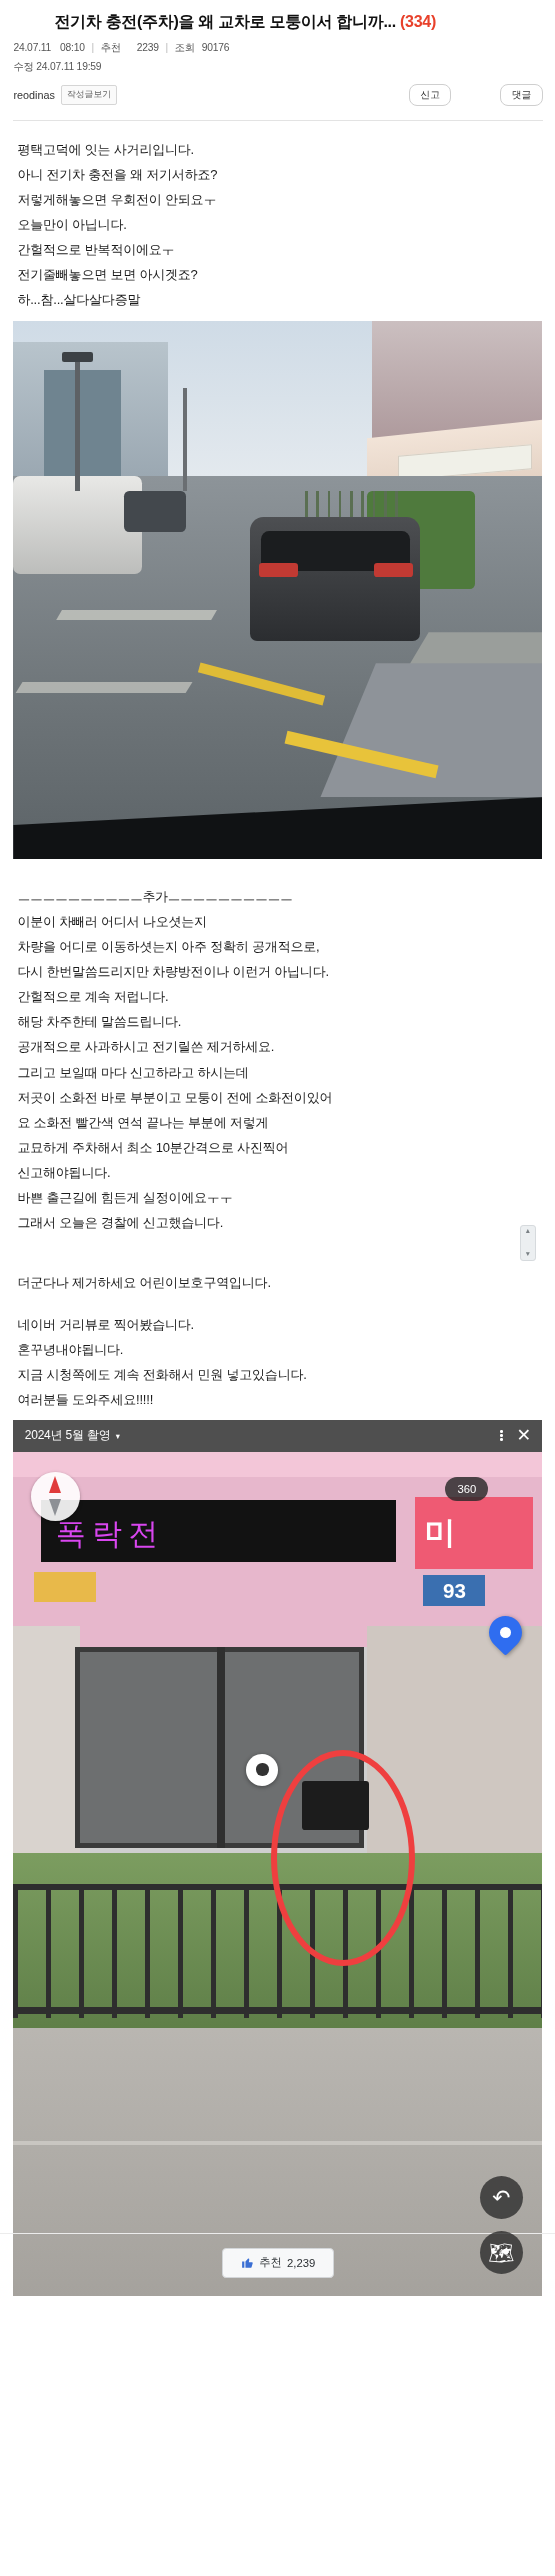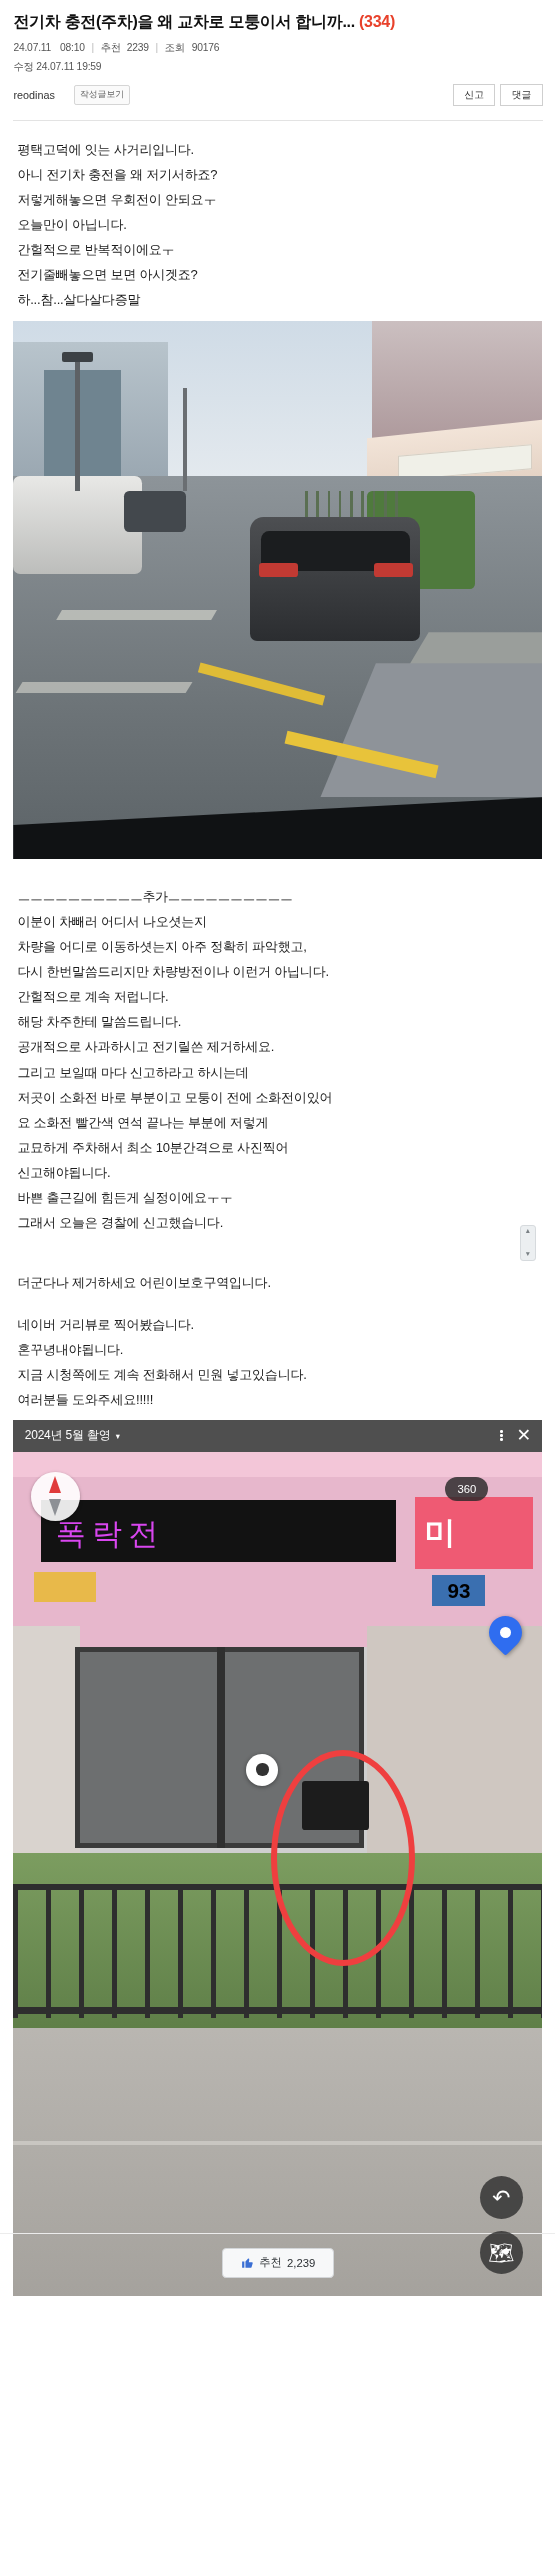--- a/index.html
+++ b/index.html
@@ -22,20 +22,21 @@
   
   .post-header {
     padding: 11.3px 13.4px 0 13.4px;
   }
   .post-title {
     font-size: 16px;
     font-weight: bold;
     line-height: 1.35;
     color: #111;
     letter-spacing: -0.3px;
+    margin-left: 41px;
   }
   .post-title .count {
     color: #e8412b;
     font-weight: bold;
   }
   .post-meta {
     margin-top: 8.2px;
     font-size: 10.3px;
     color: #555;
     letter-spacing: -0.2px;
@@ -56,40 +57,41 @@
     align-items: center;
     padding-bottom: 14px;
     border-bottom: 0.5px solid #e3e3e3;
   }
   .author-name {
     font-size: 10.8px;
     color: #333;
     font-weight: normal;
   }
   .author-btn {
-    margin-left: 19px;
+    margin-left: 6px;
     font-size: 8.8px;
     color: #666;
     border: 0.5px solid #d5d5d5;
     border-radius: 2.1px;
     padding: 2.6px 5.2px;
     background: #fafafa;
   }
   .header-actions {
     margin-left: auto;
     display: flex;
     gap: 5.2px;
   }
   .hdr-btn {
     font-size: 9.8px;
     color: #333;
     border: 0.5px solid #cfcfcf;
-    border-radius: 0;
+    border-radius: 8px;
     padding: 3.6px 10.3px;
     background: #fff;
+    margin-left: 44px;
   }
   
   .post-body {
     padding: 13.4px 13.4px 0 13.4px;
     font-size: 13px;
     line-height: 1.62;
     color: #1b1b1b;
     letter-spacing: -0.2px;
   }
   .post-body p { margin: 4px; }
@@ -266,22 +268,22 @@
     padding: 14.4px 0 0 14.4px;
   }
   .sv-sign-right {
     position: absolute; right: 9.3px; top: 77px; width: 118px; height: 72px;
     background: #ef5a73;
   }
   .sv-sign-right .t {
     color:#fff; font-size:31px; font-weight:bold; padding:15.5px 0 0 9.3px;
   }
   .sv-sign-sm {
-    position: absolute; right: 57px; top: 155px; width: 53px; height: 31px;
-    background: #3a6fb0; color: #000000; font-size: 20.6px; font-weight: bold;
+    position: absolute; right: 57px; top: 155px; width: 62px; height: 31px;
+    background: #3a6fb0; color: #ffffff; font-size: 20.6px; font-weight: bold;
     text-align: center; line-height: 31px;
   }
   .sv-yellow {
     position: absolute; left: 20.6px; top: 152px; width: 62px; height: 30px;
     background: #e8b94a;
   }
   .sv-glass {
     position: absolute; left: 62px; top: 227px; width: 289px; height: 201px;
     background: #6d6f70; border: 5.2px solid #3a3a3a;
   }
@@ -428,21 +430,21 @@
     <div class="post-title">
       <span>전기차 충전(주차)을 왜 교차로 모퉁이서 합니까...</span>
       <span class="count">(334)</span>
     </div>
 
     <div class="post-meta">
       <span>24.07.11</span>
       <span style="margin-left:6.2px">08:10</span>
       <span class="sep">|</span>
       <span>추천</span>
-      <span style="margin-left:3px">2239</span>
+      <span style="margin-left:13px">2239</span>
       <span class="sep">|</span>
       <span>조회</span>
       <span style="margin-left:4.1px">90176</span>
     </div>
 
     <div class="post-meta2">수정 24.07.11  19:59</div>
 
     <div class="author-row">
       <span class="author-name">reodinas</span>
       <span class="author-btn">작성글보기</span>
@@ -487,21 +489,21 @@
     <div class="car-light-r"></div>
     <div class="pole"></div>
     <div class="pole2"></div>
     <div class="signal"></div>
     <div class="dash"></div>
   </div>
 
   <div class="post-body" style="padding-top:23px">
     <p class="divider-line">ㅡㅡㅡㅡㅡㅡㅡㅡㅡㅡ추가ㅡㅡㅡㅡㅡㅡㅡㅡㅡㅡ</p>
     <p>이분이 차빼러 어디서 나오셧는지</p>
-    <p>차량을 어디로 이동하셧는지 아주 정확히 파악했고,</p>
+    <p>차량을 어디로 이동하셧는지 아주 정확히 공개적으로,</p>
     <p>다시 한번말씀드리지만 차량방전이나 이런거 아닙니다.</p>
     <p>간헐적으로 계속 저럽니다.</p>
     <p>해당 차주한테 말씀드립니다.</p>
     <p> 공개적으로 사과하시고 전기릴쓴 제거하세요.</p>
     <p> 그리고 보일때 마다 신고하라고 하시는데</p>
     <p>저곳이 소화전 바로 부분이고 모퉁이 전에 소화전이있어</p>
     <p>요 소화전 빨간색 연석 끝나는 부분에 저렇게</p>
     <p>교묘하게 주차해서 최소 10분간격으로 사진찍어</p>
     <p>신고해야됩니다.</p>
     <p>바쁜 출근길에 힘든게 실정이에요ㅜㅜ</p>

